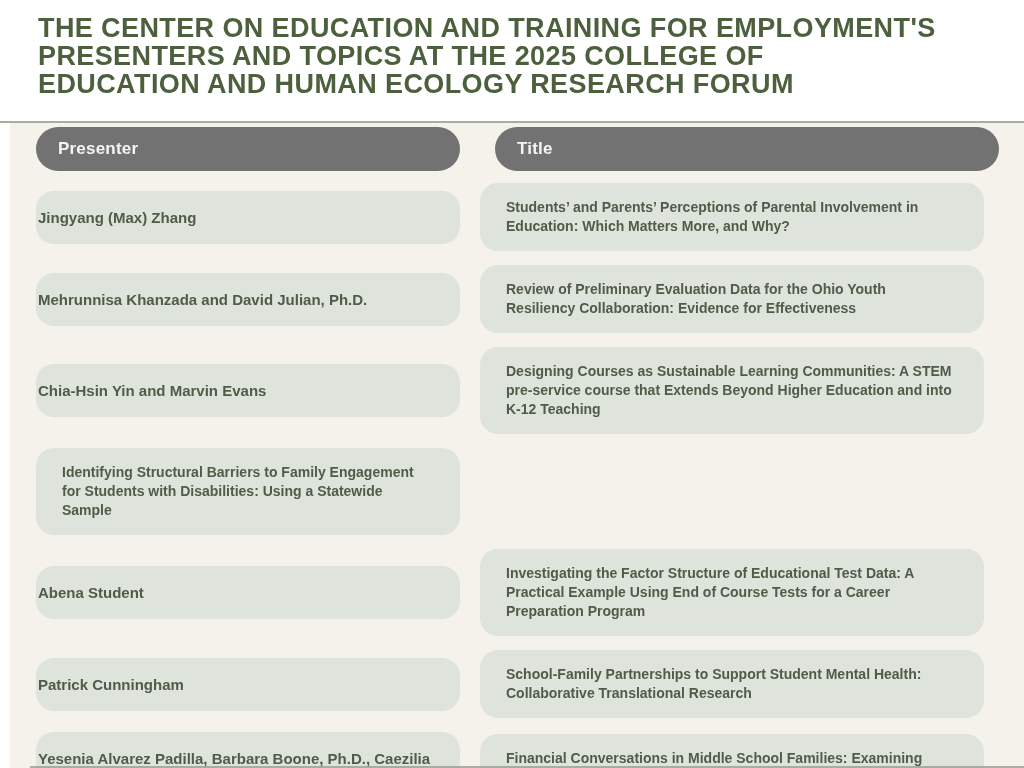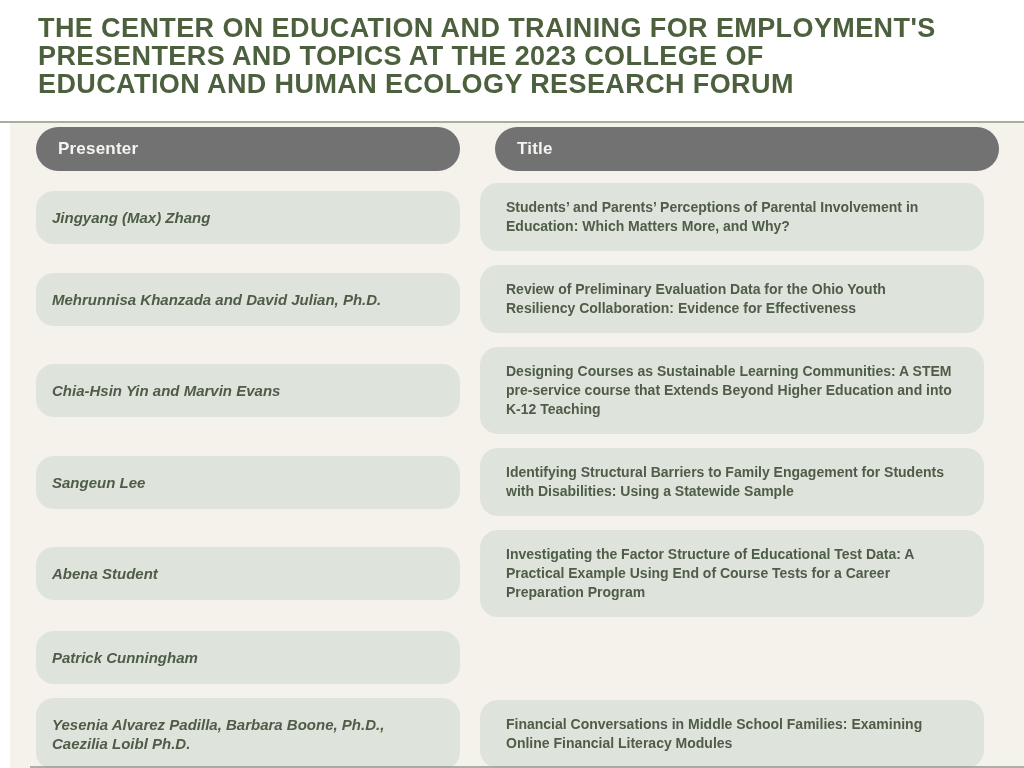--- a/index.html
+++ b/index.html
@@ -36,33 +36,33 @@
     font-size:17px;font-weight:700;letter-spacing:0.2px;
     display:flex;align-items:center;padding:0 22px;box-sizing:border-box;
   }
   .tbody{margin-top:12px;}
   .trow{
     display:grid;grid-template-columns:424px 504px;column-gap:20px;
     align-items:center;margin-bottom:14px;
   }
   .trow:last-child{margin-bottom:8px;}
   .cell{border-radius:18px;background:var(--box);color:var(--rowText);box-sizing:border-box;}
-  .cell.presenter{padding:17px 16px;font-size:15px;line-height:19px;font-weight:700;font-style:italic;}
+  .cell.presenter{padding:17px 2px;font-size:15px;line-height:19px;font-weight:700;}
   .cell.title{padding:15px 26px;font-size:14px;line-height:19px;font-weight:700;}
   .bottom-edge{position:absolute;left:30px;right:0;bottom:0;height:2px;background:var(--edge);opacity:.8;}
 </style>
 </head>
 <body>
 
 <div class="page">
 
   <header>
     <h1 class="page-title">
       <span class="title-line">THE CENTER ON EDUCATION AND TRAINING FOR EMPLOYMENT'S</span>
-      <span class="title-line">PRESENTERS AND TOPICS AT THE 2023 COLLEGE OF</span>
+      <span class="title-line">PRESENTERS AND TOPICS AT THE 2025 COLLEGE OF</span>
       <span class="title-line">EDUCATION AND HUMAN ECOLOGY RESEARCH FORUM</span>
     </h1>
   </header>
 
   <div class="divider"></div>
 
   <main class="panel">
     <div class="thead">
       <div class="col-pill">Presenter</div>
       <div class="col-pill">Title</div>
@@ -89,40 +89,40 @@
   <div class="trow">
     <div class="cell presenter">
       <span class="cell-text">Chia-Hsin Yin and Marvin Evans</span>
     </div>
     <div class="cell title">
       <span class="cell-text">Designing Courses as Sustainable Learning Communities: A STEM pre-service course that Extends Beyond Higher Education and into K-12 Teaching</span>
     </div>
   </div>
 
   <div class="trow">
-    <div class="cell presenter">
-      <span class="cell-text">Sangeun Lee</span>
-    </div>
     <div class="cell title">
       <span class="cell-text">Identifying Structural Barriers to Family Engagement for Students with Disabilities: Using a Statewide Sample</span>
     </div>
   </div>
 
   <div class="trow">
     <div class="cell presenter">
       <span class="cell-text">Abena Student</span>
     </div>
     <div class="cell title">
       <span class="cell-text">Investigating the Factor Structure of Educational Test Data: A Practical Example Using End of Course Tests for a Career Preparation Program</span>
     </div>
   </div>
 
   <div class="trow">
     <div class="cell presenter">
       <span class="cell-text">Patrick Cunningham</span>
+    </div>
+    <div class="cell title">
+      <span class="cell-text">School-Family Partnerships to Support Student Mental Health: Collaborative Translational Research</span>
     </div>
   </div>
 
   <div class="trow">
     <div class="cell presenter">
       <span class="cell-text">Yesenia Alvarez Padilla, Barbara Boone, Ph.D., Caezilia Loibl Ph.D.</span>
     </div>
     <div class="cell title">
       <span class="cell-text">Financial Conversations in Middle School Families: Examining Online Financial Literacy Modules</span>
     </div>

